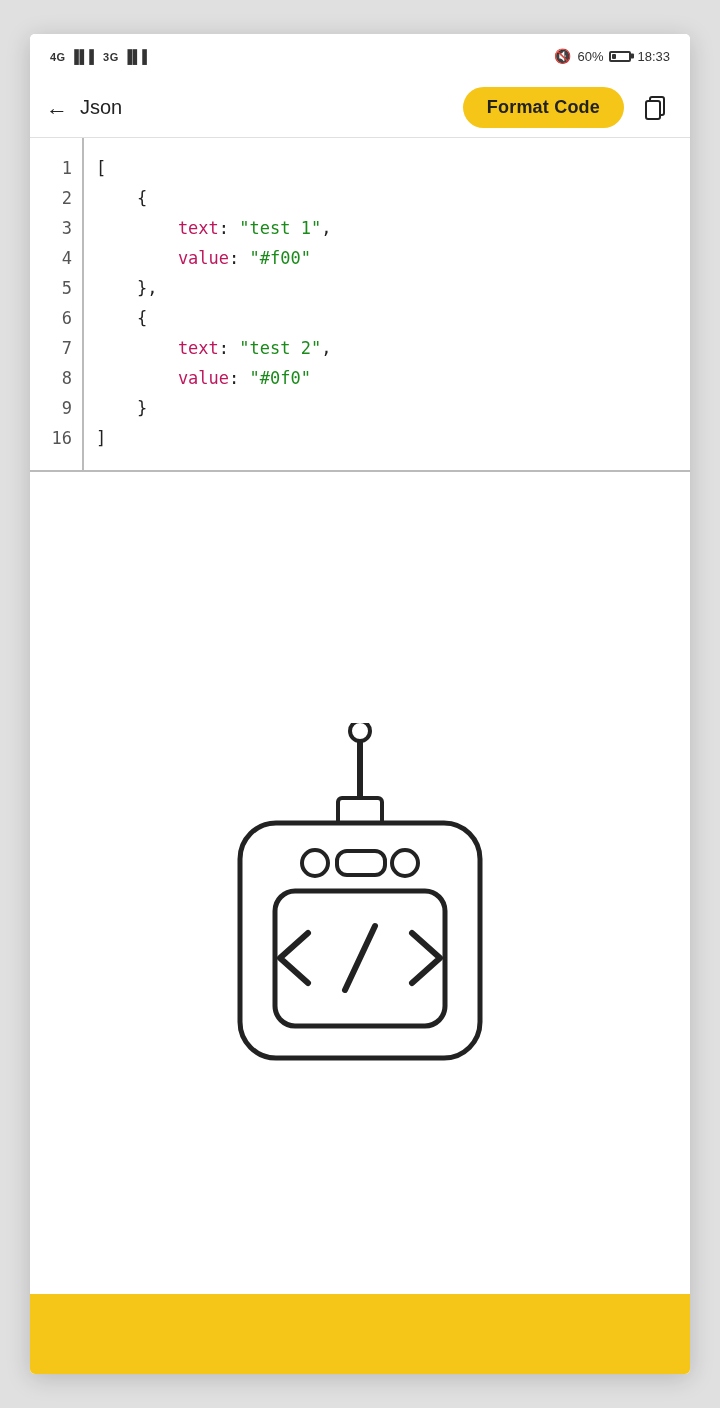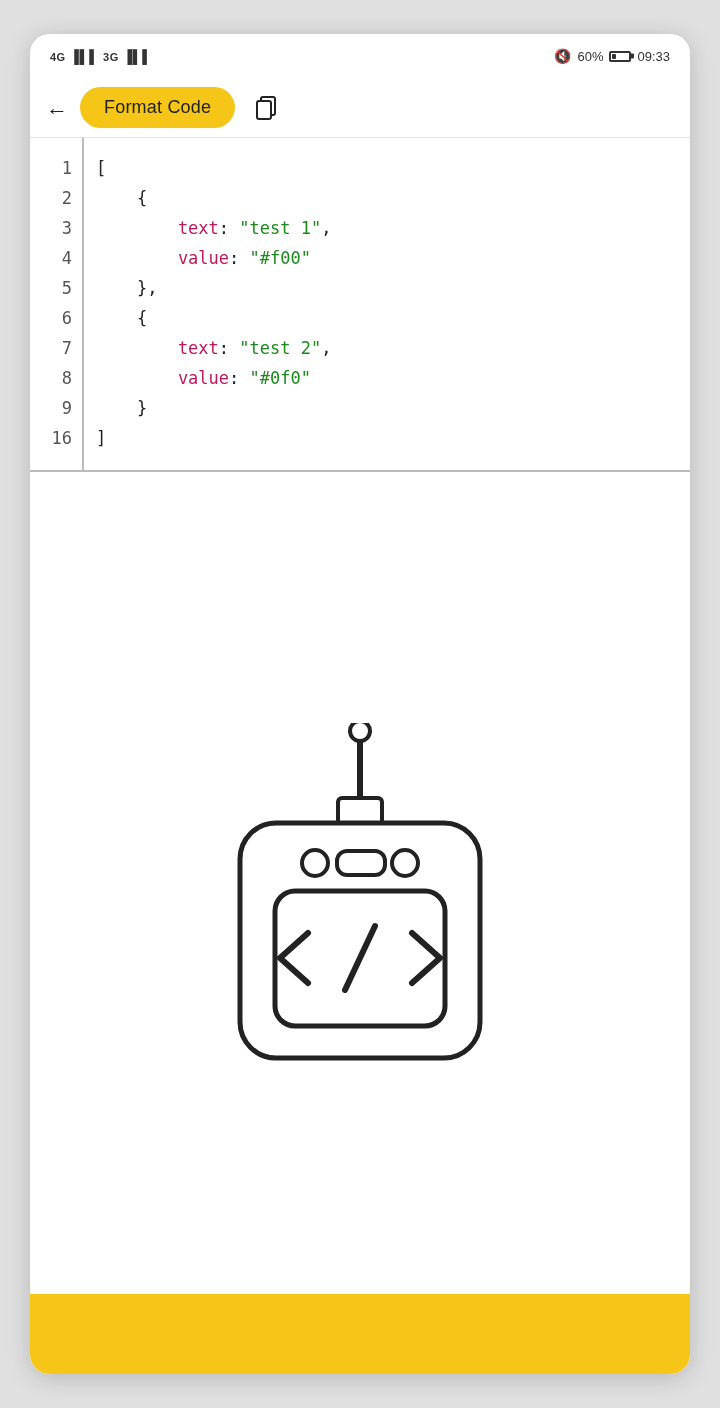--- a/index.html
+++ b/index.html
@@ -13,21 +13,21 @@
       overflow: hidden;
       display: flex;
       align-items: center;
       justify-content: center;
     }
 
     .phone-frame {
       width: 660px;
       height: 1340px;
       background: #ffffff;
-      border-radius: 20px;
+      border-radius: 5px;
       box-shadow: 0 4px 24px rgba(0,0,0,0.18);
       overflow: hidden;
       display: flex;
       flex-direction: column;
       position: relative;
     }
 
     
     .status-bar {
       height: 44px;
@@ -126,21 +126,21 @@
       color: #222;
       flex: 1;
     }
 
     .format-btn {
       background: #f5c518;
       border: none;
       border-radius: 28px;
       padding: 10px 24px;
       font-size: 18px;
-      font-weight: 400;
+      font-weight: 700;
       color: #222;
       cursor: pointer;
       letter-spacing: 0.2px;
     }
 
     .copy-btn {
       width: 38px;
       height: 38px;
       display: flex;
       align-items: center;
@@ -245,28 +245,29 @@
       <span style="font-size:13px;"> ▐▌▌</span>
     </span>
     <div class="status-right">
       <span style="font-size:14px;">🔇</span>
       <span>60%</span>
       <div class="battery-icon">
         <div class="battery-body">
           <div class="battery-fill"></div>
         </div>
       </div>
-      <span>09:33</span>
+      <span>18:33</span>
     </div>
   </div>
 
   <div class="nav-bar">
     <button class="back-btn">
       <span class="back-arrow">←</span>
     </button>
+    <span class="nav-title">Json</span>
     <button class="format-btn">Format Code</button>
     <div class="copy-btn">
 
       <svg width="26" height="26" viewBox="0 0 26 26" fill="none" xmlns="http://www.w3.org/2000/svg">
         <rect x="8" y="2" width="14" height="18" rx="2" stroke="#222" stroke-width="2" fill="white"></rect>
         <rect x="4" y="6" width="14" height="18" rx="2" stroke="#222" stroke-width="2" fill="white"></rect>
       </svg>
     </div>
   </div>
 

